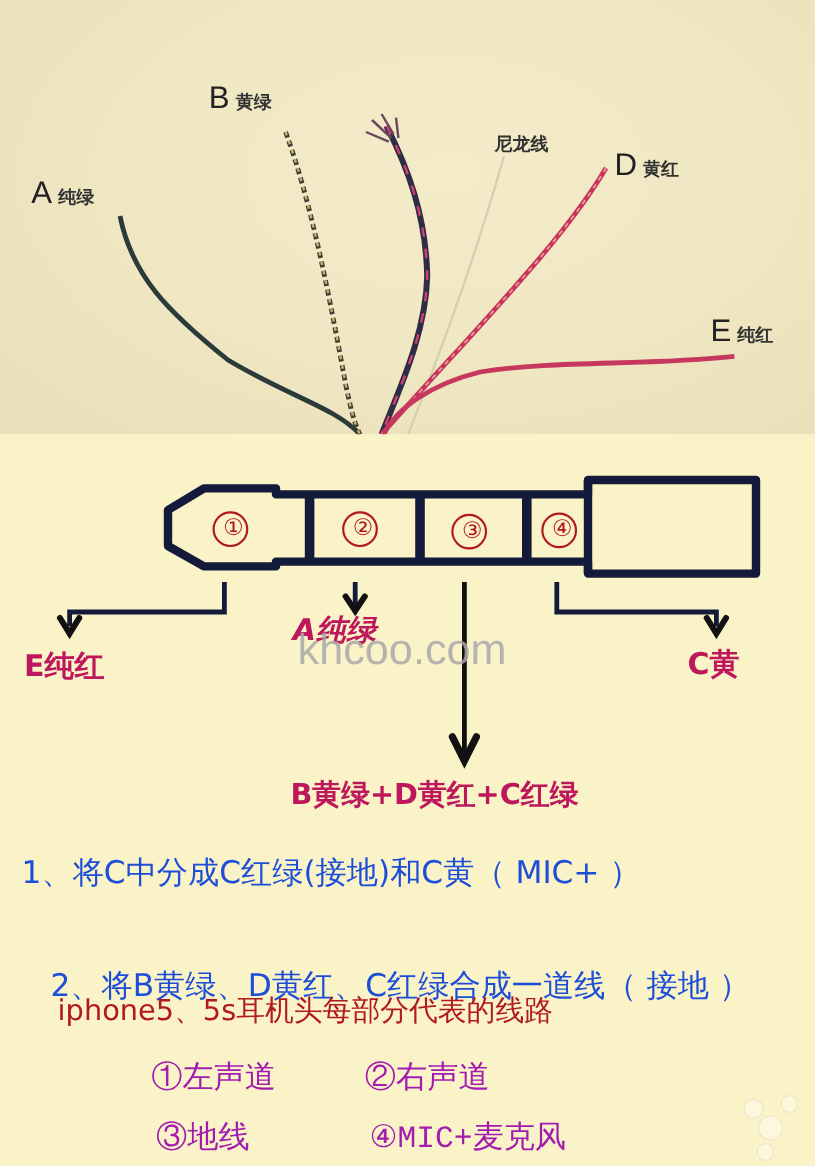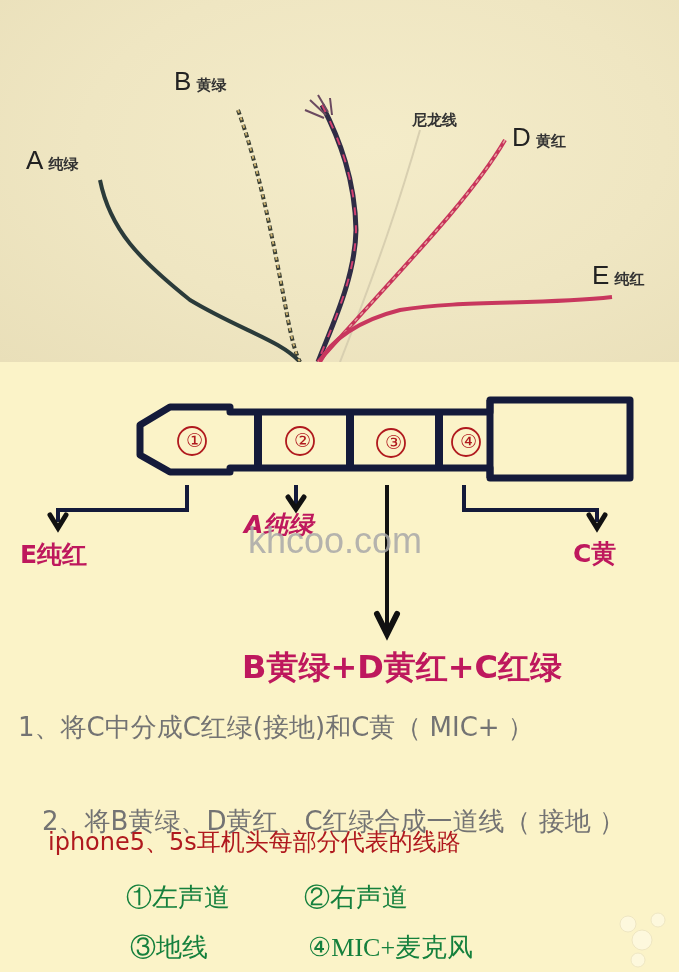--- a/index.html
+++ b/index.html
@@ -23,30 +23,30 @@
   .diagram svg { position:absolute; left:0; top:0; }
   .pin-label {
     position:absolute; font-size:25px; font-weight:bold; color:#be185d;
     font-family:"DejaVu Sans", sans-serif; white-space:nowrap;
   }
   .watermark {
     position:absolute; left:248px; top:520px; font-size:36px; color:#a9a9a9;
     font-family:"Liberation Sans", sans-serif; opacity:0.85; white-space:nowrap;text-align:right;
   }
   .note {
-    position:absolute; left:18px; font-size:26px; color:#737373; white-space:nowrap;
+    position:absolute; left:18px; font-size:26px; color:#1d4ed8; white-space:nowrap;
     font-family:"DejaVu Sans", sans-serif;
   }
   .title-red {
     position:absolute; left:48px; top:826px; font-size:24px; color:#b0191e; white-space:nowrap;
     font-family:"DejaVu Sans", sans-serif;
   }
   .legend-item {
-    position:absolute; font-size:26px; color:#15803d; white-space:nowrap;
-    font-family:Liberation Serif, serif;
+    position:absolute; font-size:26px; color:#a21caf; white-space:nowrap;
+    font-family:Liberation Mono, monospace;
   }
   .logo-mark { position:absolute; left:618px; top:912px; opacity:0.7; }
 </style>
 </head>
 <body>
 
 <div class="photo">
   <svg width="679" height="362" viewBox="0 0 679 362">
 
     <path d="M100 180 C 110 230, 140 260, 190 300 C 240 330, 280 340, 300 362" stroke="#2b3b3a" stroke-width="4" fill="none"></path>
@@ -122,21 +122,21 @@
   <span style="position:absolute;left:186px;top:429px;font-size:19px;color:#b0191e;">①</span>
   <span style="position:absolute;left:294px;top:429px;font-size:19px;color:#b0191e;">②</span>
   <span style="position:absolute;left:385px;top:431px;font-size:19px;color:#b0191e;">③</span>
   <span style="position:absolute;left:460px;top:430px;font-size:19px;color:#b0191e;">④</span>
 </div>
 
 <div class="pin-label" style="left:20px;top:538px;">E纯红</div>
 <div class="pin-label" style="left:244px;top:508px;font-style:italic;">A纯绿</div>
 <div class="watermark">khcoo.com</div>
 <div class="pin-label" style="left:560px;top:537px;margin-left:13px;">C黄</div>
-<div class="pin-label" style="left:242px;top:646px;font-size:32px;">B黄绿+D黄红+C红绿</div>
+<div class="pin-label" style="left:242px;top:646px;font-size:24px;">B黄绿+D黄红+C红绿</div>
 
 <div class="note" style="top:710px;">1、将C中分成C红绿(接地)和C黄（ MIC+ ）</div>
 <div class="note" style="top:804px;margin-left:24px;">2、将B黄绿、D黄红、C红绿合成一道线（ 接地 ）</div>
 
 <div class="title-red">iphone5、5s耳机头每部分代表的线路</div>
 
 <div class="legend-item" style="left:126px;top:880px;">①左声道</div>
 <div class="legend-item" style="left:304px;top:880px;">②右声道</div>
 <div class="legend-item" style="left:130px;top:930px;">③地线</div>
 <div class="legend-item" style="left:308px;top:930px;">④MIC+麦克风</div>

